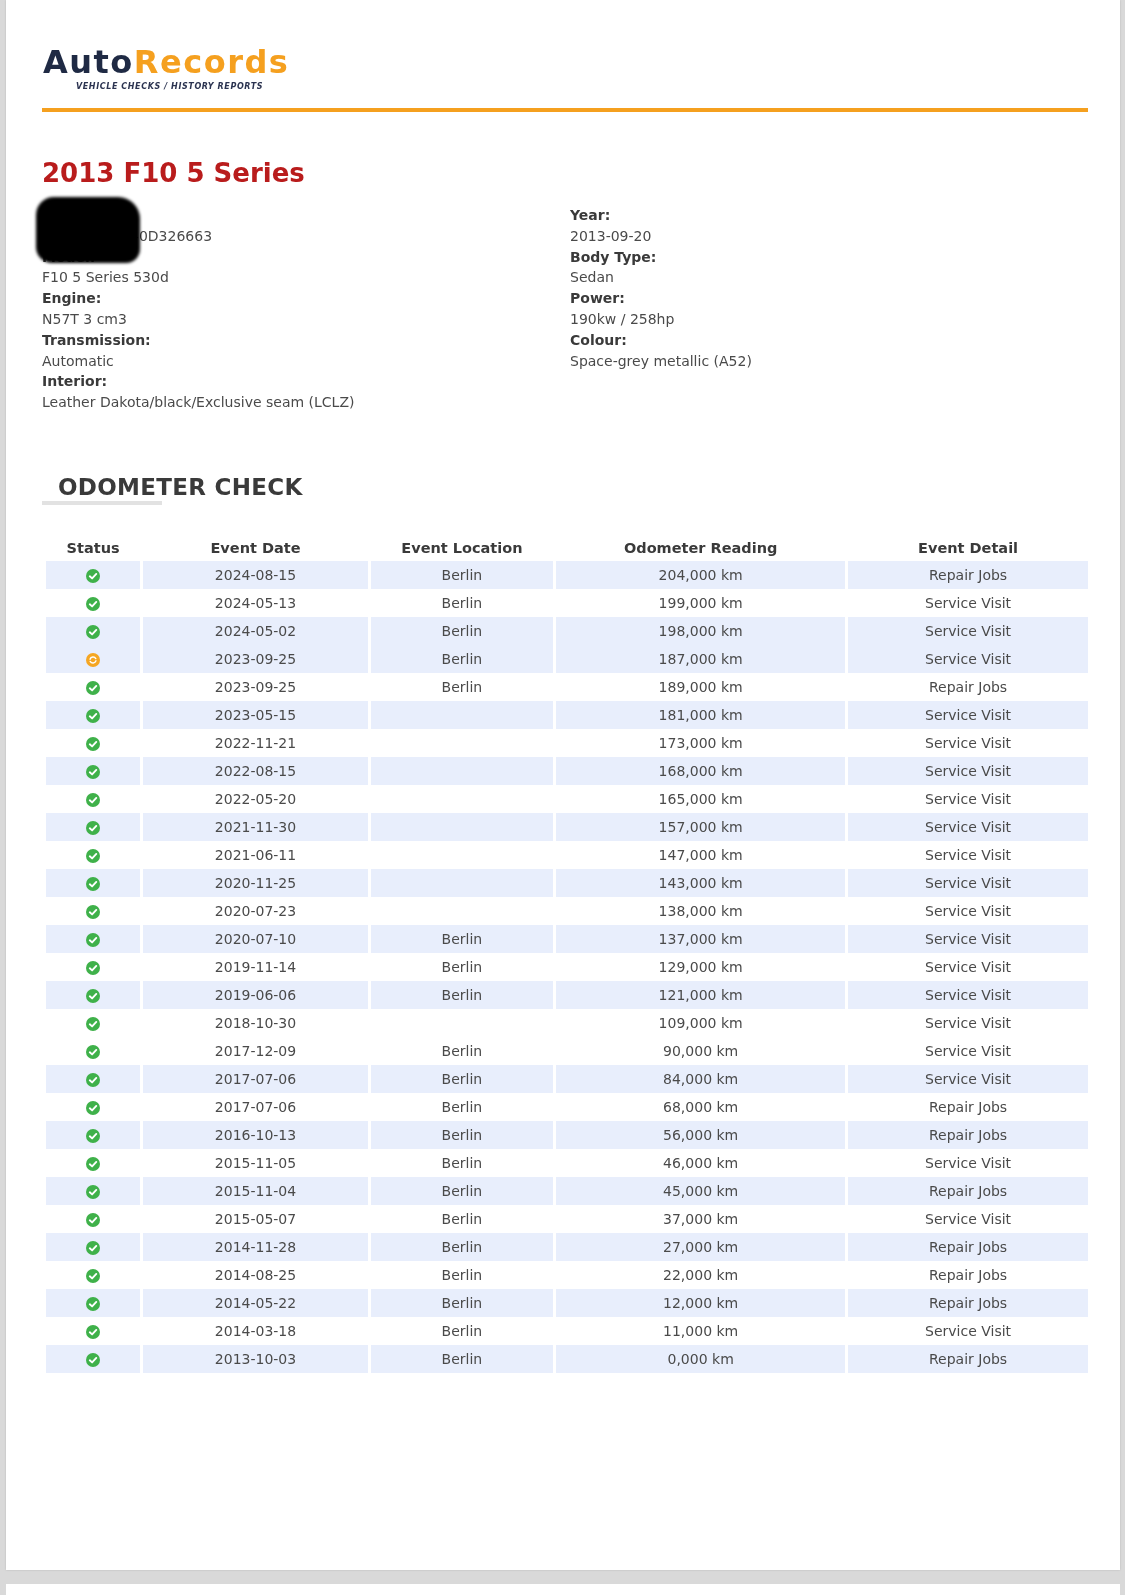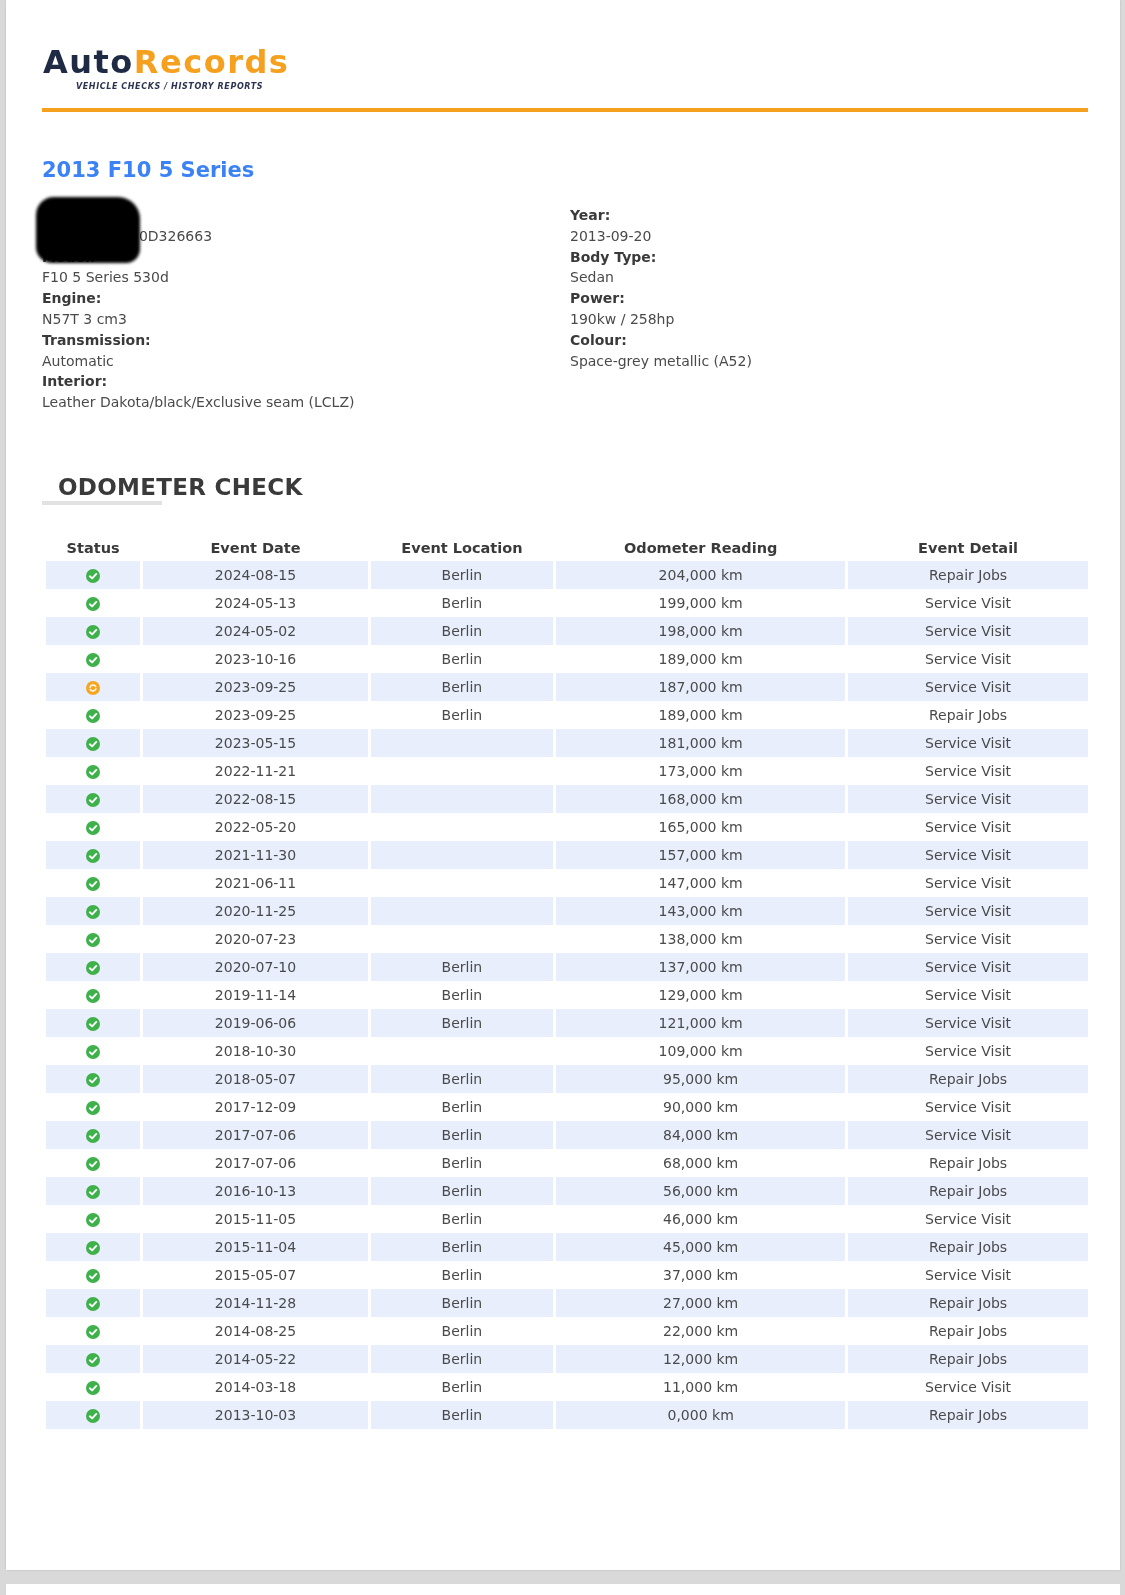--- a/index.html
+++ b/index.html
@@ -19,21 +19,21 @@
     position: absolute; left: 6px; top: 1584px; width: 1114px; height: 20px;
     background: #ffffff;
   }
   .logo { position: absolute; left: 37px; top: 44px; }
   .logo-word { font-family: "DejaVu Sans", sans-serif; font-weight: bold; font-size: 32px; letter-spacing: 1.5px; line-height: 36px; }
   .logo-auto { color: #1f2a44; }
   .logo-rec { color: #f5a01f; }
   .logo-tag { font-size: 8px; font-weight: bold; font-style: italic; color: #2b3350; letter-spacing: 0.6px; margin-left: 33px; margin-top: 2px; }
   .rule { position: absolute; left: 36px; top: 108px; width: 1046px; height: 4px; background: #f5a01f; }
 
-  .vehicle-title { position: absolute; left: 36px; top: 158px; font-size: 21px; font-weight: bold; color: #3b82f6; margin: 0; }
+  .vehicle-title { position: absolute; left: 36px; top: 158px; font-size: 26px; font-weight: bold; color: #b91c1c; margin: 0; }
   .spec-col { position: absolute; font-size: 14px; line-height: 20.8px; }
   .spec-col.left { left: 36px; top: 205px; }
   .spec-col.right { left: 546px; top: 205px; margin-left: 18px; }
   .spec-label { font-weight: bold; color: #3a3a3a; }
   .spec-value { color: #4a4a4a; }
   .redaction {
     position: absolute; left: 30px; top: 197px; width: 104px; height: 66px;
     background: #000; border-radius: 18px 22px 14px 16px;
     filter: blur(1.5px);
   }
@@ -127,29 +127,20 @@
         </tr>
         <tr class="alt">
           <td><span class="st-icon st-ok"><svg width="14" height="14" viewBox="0 0 14 14">
                 <path d="M3.8 7.3 L6.1 9.4 L10.3 4.9" fill="none" stroke="#fff" stroke-width="1.9" stroke-linecap="round" stroke-linejoin="round"></path>
               </svg></span></td>
           <td>2024-05-02</td>
           <td>Berlin</td>
           <td>198,000 km</td>
           <td>Service Visit</td>
         </tr>
-        <tr>
-          <td><span class="st-icon st-ok"><svg width="14" height="14" viewBox="0 0 14 14">
-                <path d="M3.8 7.3 L6.1 9.4 L10.3 4.9" fill="none" stroke="#fff" stroke-width="1.9" stroke-linecap="round" stroke-linejoin="round"></path>
-              </svg></span></td>
-          <td>2023-10-16</td>
-          <td>Berlin</td>
-          <td>189,000 km</td>
-          <td>Service Visit</td>
-        </tr>
         <tr class="alt">
           <td><span class="st-icon st-warn"><svg width="14" height="14" viewBox="0 0 14 14">
                 <path d="M4 6.2 A3.2 3.2 0 0 1 9.8 5.6 M10 7.8 A3.2 3.2 0 0 1 4.2 8.4" fill="none" stroke="#fff" stroke-width="1.4" stroke-linecap="round"></path>
               </svg></span></td>
           <td>2023-09-25</td>
           <td>Berlin</td>
           <td>187,000 km</td>
           <td>Service Visit</td>
         </tr>
         <tr>
@@ -261,29 +252,20 @@
           <td>Service Visit</td>
         </tr>
         <tr>
           <td><span class="st-icon st-ok"><svg width="14" height="14" viewBox="0 0 14 14">
                 <path d="M3.8 7.3 L6.1 9.4 L10.3 4.9" fill="none" stroke="#fff" stroke-width="1.9" stroke-linecap="round" stroke-linejoin="round"></path>
               </svg></span></td>
           <td>2018-10-30</td>
           <td></td>
           <td>109,000 km</td>
           <td>Service Visit</td>
-        </tr>
-        <tr class="alt">
-          <td><span class="st-icon st-ok"><svg width="14" height="14" viewBox="0 0 14 14">
-                <path d="M3.8 7.3 L6.1 9.4 L10.3 4.9" fill="none" stroke="#fff" stroke-width="1.9" stroke-linecap="round" stroke-linejoin="round"></path>
-              </svg></span></td>
-          <td>2018-05-07</td>
-          <td>Berlin</td>
-          <td>95,000 km</td>
-          <td>Repair Jobs</td>
         </tr>
         <tr>
           <td><span class="st-icon st-ok"><svg width="14" height="14" viewBox="0 0 14 14">
                 <path d="M3.8 7.3 L6.1 9.4 L10.3 4.9" fill="none" stroke="#fff" stroke-width="1.9" stroke-linecap="round" stroke-linejoin="round"></path>
               </svg></span></td>
           <td>2017-12-09</td>
           <td>Berlin</td>
           <td>90,000 km</td>
           <td>Service Visit</td>
         </tr>

